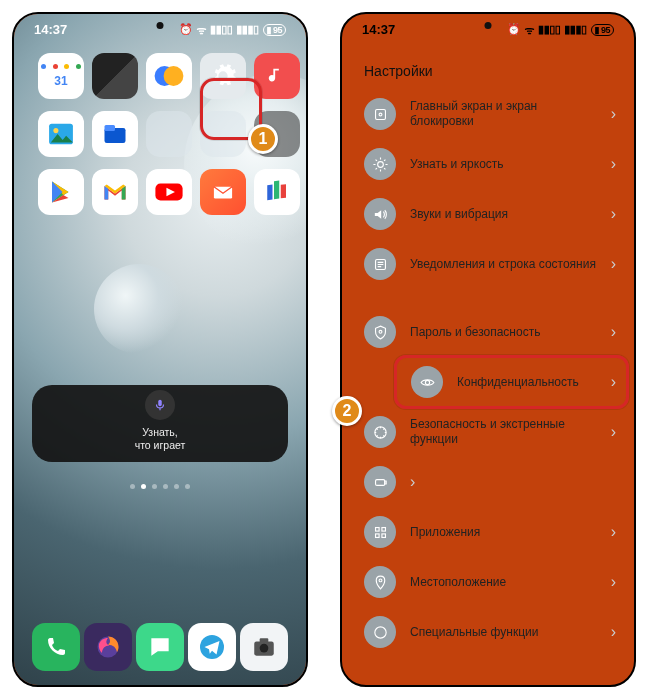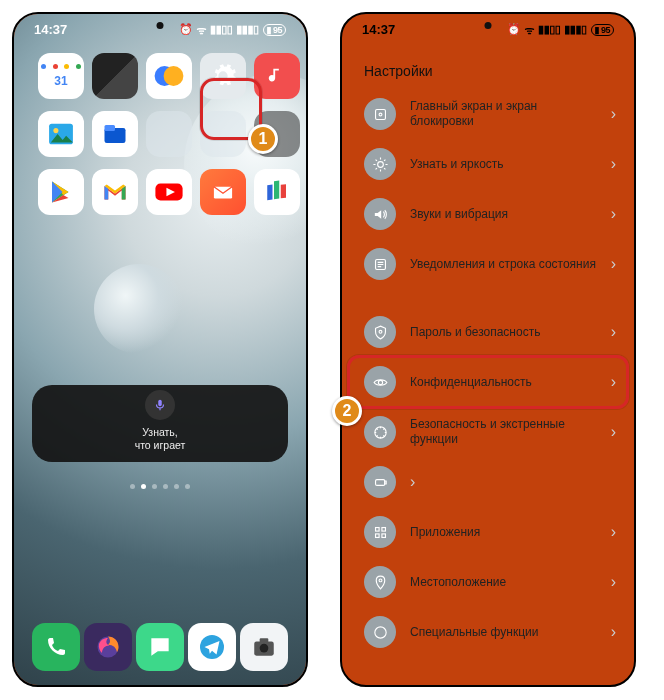--- a/index.html
+++ b/index.html
@@ -58,21 +58,21 @@
 .dk-cam { background: #f2f4f6; }
 .settings { padding: 6px 0 0 0; height: 100%; overflow: hidden; }
 .settings-title { font-size: 14px; padding: 16px 22px 10px; color: #111; }
 .setting-row { display: flex; align-items: center; padding: 9px 18px 9px 22px; gap: 14px; position: relative; }
 .setting-icon { width: 32px; height: 32px; border-radius: 50%; background: #9aa3a8; display: flex; align-items: center; justify-content: center; color: #fff; flex-shrink: 0; }
 .setting-icon svg { width: 17px; height: 17px; stroke: #fff; fill: none; stroke-width: 1.6; }
 .setting-label { flex: 1; font-size: 12px; color: #222; line-height: 1.25; }
 .chev { color: #c9cdd0; font-size: 16px; }
 .group-gap { height: 18px; }
 .row-highlighted { position: relative; }
-.priv-wrap { position: relative; }
+.priv-wrap { position: relative; margin-left: 47px; }
 .gear-svg { width: 28px; height: 28px; }
 </style>
 </head>
 <body>
 
 <div class="phone phone-left">
   <div class="home-bg"></div>
   <div class="notch"></div>
   <div class="home">
     <div class="statusbar light">

